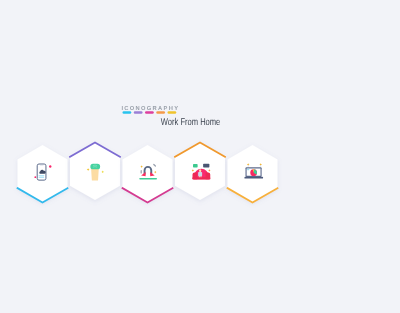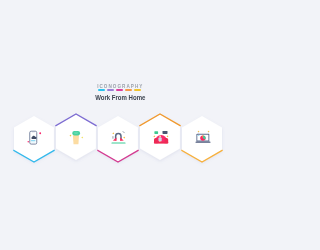--- a/index.html
+++ b/index.html
@@ -17,21 +17,21 @@
     position:absolute;left:0;top:84px;width:238px;
     font-size:4.6px;line-height:5px;letter-spacing:1.05px;
     color:#9ba1ab;font-weight:700;text-transform:uppercase;
     text-indent:2.6px;
   }
   .dashes{position:absolute;left:0;top:89px;width:238px;
     display:flex;justify-content:center;gap:2px;}
   .dash{width:7px;height:2px;border-radius:1px;}
   .title{
     position:absolute;left:0;top:93px;width:238px;
-    font-size:8px;line-height:10px;font-weight:700;color:#3d4450;
+    font-size:8px;line-height:10px;font-weight:400;color:#3d4450;padding-left:32px;
   }
   .title span{display:inline-block;transform:scaleX(0.755) translateX(1.3px);transform-origin:center;}
 
   
   .hexrow{position:absolute;left:0;top:0;width:238px;height:250px;}
   .hex{position:absolute;width:40px;height:46px;}
   .hexsvg{position:absolute;left:-4px;top:-4px;width:48px;height:54px;overflow:visible;}
   .icon{position:absolute;left:8px;top:11px;width:24px;height:24px;overflow:visible;}
 </style>
 </head>

